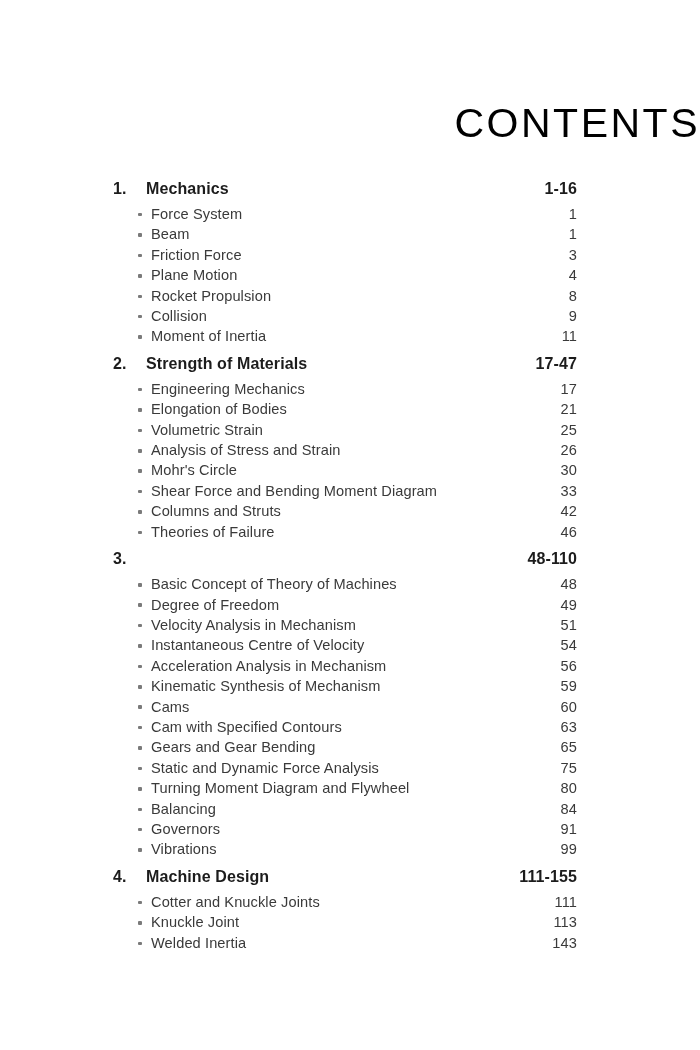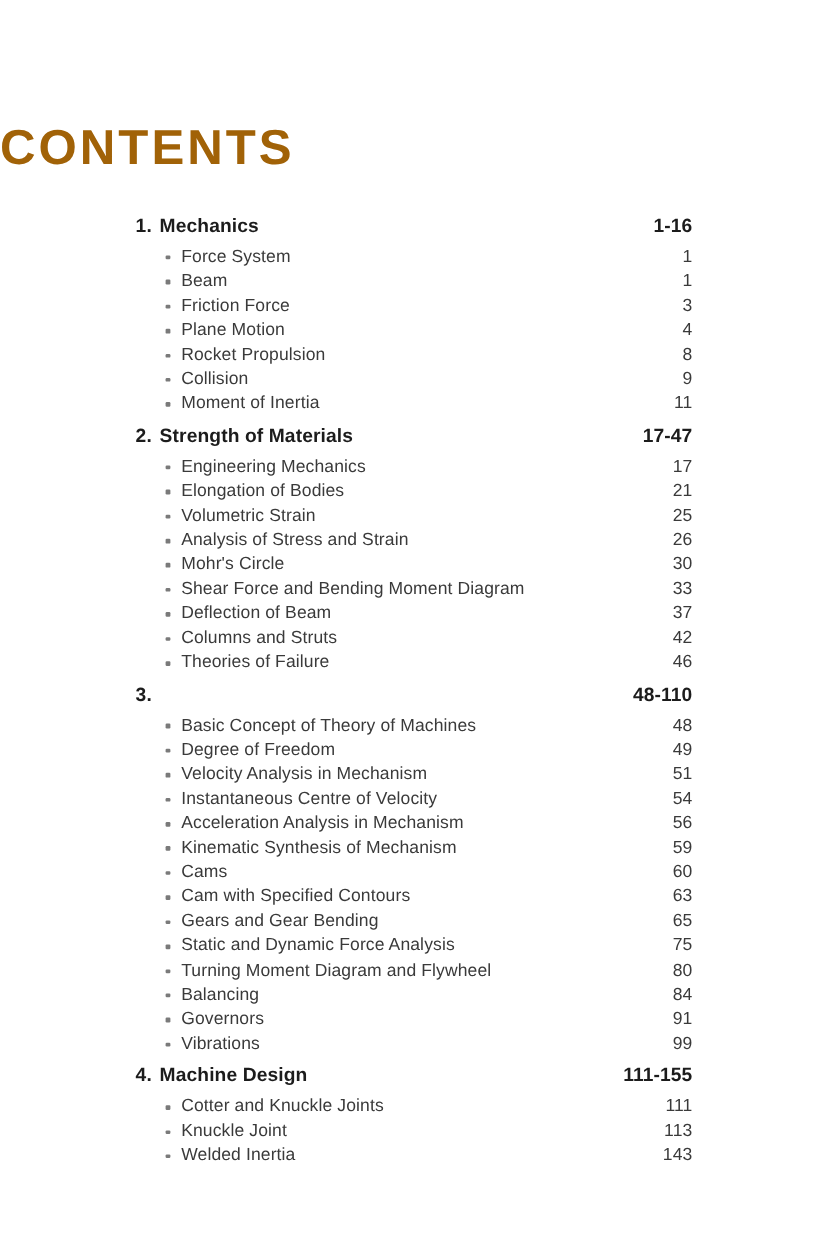--- a/index.html
+++ b/index.html
@@ -10,44 +10,44 @@
     -webkit-font-smoothing: antialiased;
   }
   .page {
     position: relative;
     width: 700px; height: 1050px;
     background: #ffffff;
     padding-top: 100px;
     overflow: hidden;
   }
   .title {
-    text-align: left;
+    text-align: right;
     font-size: 41px;
     line-height: 46px;
-    font-weight: 700;
+    font-weight: 400;
     letter-spacing: 2.5px;
-    color: #a16207;
+    color: #000000;
   }
   .toc {
     padding-top: 26px;
     margin-left: 113px;
     margin-right: 123px;
   }
   .row { display: flex; align-items: center; }
   .header-row {
     margin-top: 7px;
     margin-bottom: 4.6px;
     line-height: 20.4px;
     font-size: 16px;
     font-weight: 700;
     color: #1c1c1c;
     letter-spacing: 0.1px;
   }
   .num { width: 20px; flex: none; }
-  .sec-title { white-space: nowrap; }
+  .sec-title { white-space: nowrap; margin-left: 13px; }
   .pages { margin-left: auto; padding-left: 10px; white-space: nowrap; }
   .item-row {
     line-height: 20.4px;
     font-size: 14.6px;
     font-weight: 400;
     color: #3a3a3a;
     letter-spacing: 0.1px;
   }
   .bullet {
     width: 3.5px; height: 3.5px;
@@ -139,25 +139,20 @@
           <span class="item-label">Mohr's Circle</span>
           <span class="pages item-page">30</span>
         </div>
         <div class="row item-row">
           <span class="bullet"></span>
           <span class="item-label">Shear Force and Bending Moment Diagram</span>
           <span class="pages item-page">33</span>
         </div>
         <div class="row item-row">
           <span class="bullet"></span>
-          <span class="item-label">Deflection of Beam</span>
-          <span class="pages item-page">37</span>
-        </div>
-        <div class="row item-row">
-          <span class="bullet"></span>
           <span class="item-label">Columns and Struts</span>
           <span class="pages item-page">42</span>
         </div>
         <div class="row item-row">
           <span class="bullet"></span>
           <span class="item-label">Theories of Failure</span>
           <span class="pages item-page">46</span>
         </div>
       </section>
       <section class="section">

